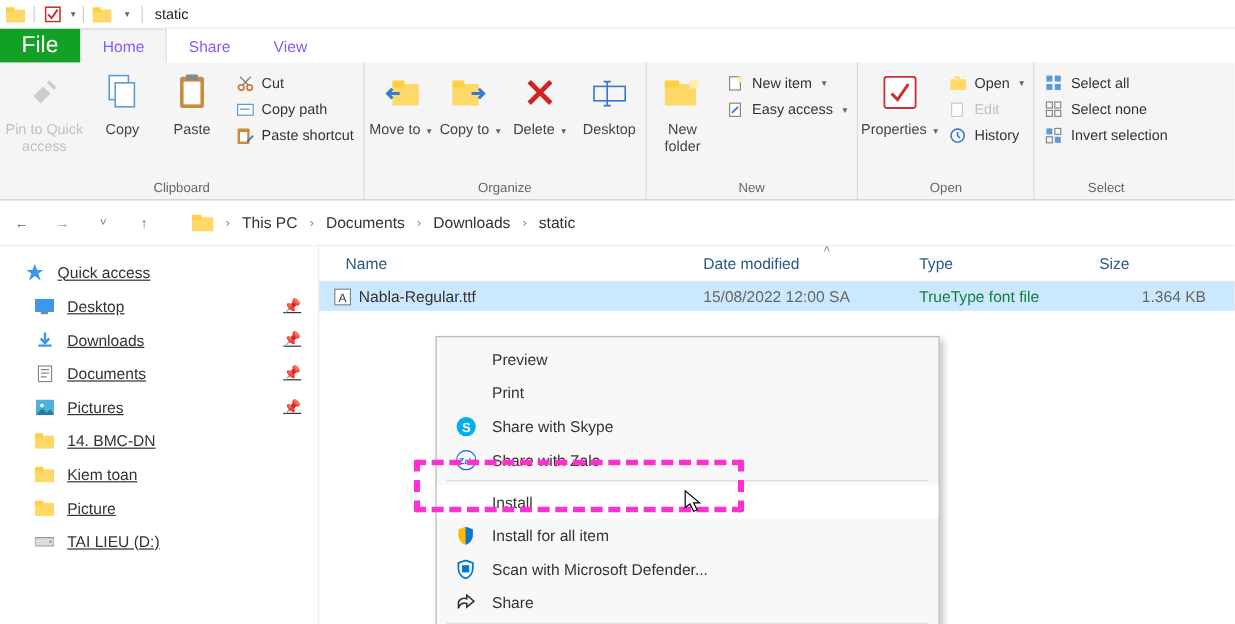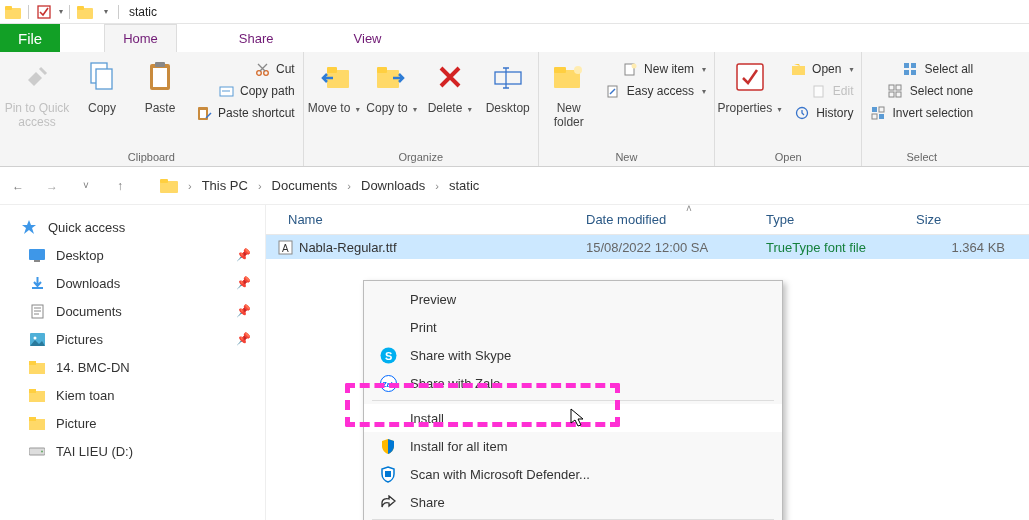--- a/index.html
+++ b/index.html
@@ -6,49 +6,49 @@
   body { margin:0; width:1029px; height:520px; background:#fff; overflow:hidden; font-size:12px; color:#333; position:relative;}
   
   
   .titlebar { height:24px; display:flex; align-items:center; background:#fff; border-bottom:1px solid #e5e5e5; padding:0 4px; gap:6px;}
   .tb-icon { width:18px; height:18px; display:flex; align-items:center; justify-content:center;}
   .tb-sep { width:1px; height:14px; background:#ccc;}
   .tb-title { font-size:12px; color:#222; padding-left:4px;}
   
   
   .menubar { height:28px; display:flex; align-items:stretch; background:#fff;}
-  .file-tab { background:#12a026; color:#fff; padding:0 18px; display:flex; align-items:center; font-size:15px;}
-  .tab { padding:0 18px; display:flex; align-items:center; font-size:13px; color:#701a75;margin-left:44px;}
+  .file-tab { background:#12a026; color:#fff; padding:0 18px; display:flex; align-items:center; font-size:19px;}
+  .tab { padding:0 18px; display:flex; align-items:center; font-size:13px; color:#8b5cf6;}
   .tab.selected { background:#f5f5f5; border-top:1px solid #ddd; border-left:1px solid #ddd; border-right:1px solid #ddd;}
   
   
   .ribbon { height:115px; background:#f5f5f5; border-bottom:1px solid #d0d0d0; display:flex;}
   .group { border-right:1px solid #ddd; display:flex; flex-direction:column; align-items:center; padding:4px 2px 0 2px;}
   .group-content { flex:1; display:flex; align-items:flex-start; gap:2px;}
   .group-label { font-size:11px; color:#666; padding:3px 0; }
   .big-btn { width:60px; display:flex; flex-direction:column; align-items:center; gap:8px; padding:4px 0; color:#444;}
   .big-btn.small { width:56px;}
   .big-btn .ic { width:34px; height:34px; display:flex; align-items:center; justify-content:center;}
   .big-btn .lbl { font-size:12px; text-align:center; line-height:1.15;}
   .disabled { color:#aaa; opacity:.7;}
-  .stack { display:flex; flex-direction:column; gap:4px; padding-top:4px;align-items:flex-end;}
+  .stack { display:flex; flex-direction:column; gap:4px; padding-top:4px;}
   .mini { display:flex; align-items:center; gap:6px; font-size:12px; padding:1px 6px;}
   .mini .mic { width:16px; height:16px; display:flex; align-items:center; justify-content:center;}
   .chev { font-size:8px; margin-left:2px; color:#666;}
   
   
   .addrbar { height:38px; display:flex; align-items:center; padding:0 6px; gap:10px; border-bottom:1px solid #eee;}
   .nav-btn { width:24px; height:24px; display:flex; align-items:center; justify-content:center; color:#777;}
   .breadcrumb { display:flex; align-items:center; gap:10px; font-size:13px; color:#333;}
   .bc-chev { color:#888; font-size:11px;}
   
   
   .main { display:flex; height:calc(520px - 24px - 28px - 115px - 38px);}
   .sidebar { width:266px; border-right:1px solid #eee; padding:8px 0;}
-  .side-item { display:flex; align-items:center; gap:10px; padding:5px 14px 5px 28px; font-size:13px;}
+  .side-item { display:flex; align-items:center; gap:10px; padding:5px 14px 5px 28px; font-size:13px;text-decoration:underline;}
   .side-item.header { font-weight:400; padding-left:20px;}
   .pin { margin-left:auto; color:#888; font-size:12px;}
   .side-icon { width:18px; height:18px; display:flex; align-items:center; justify-content:center;}
   
   .filepane { flex:1; position:relative;}
   .cols { display:flex; border-bottom:1px solid #e8e8e8; height:30px; align-items:center; font-size:13px; color:#2a5885;}
   .col-name { padding-left:22px; width:320px;}
   .col-date { width:180px;}
   .col-type { width:150px;}
   .col-size { flex:1;}

